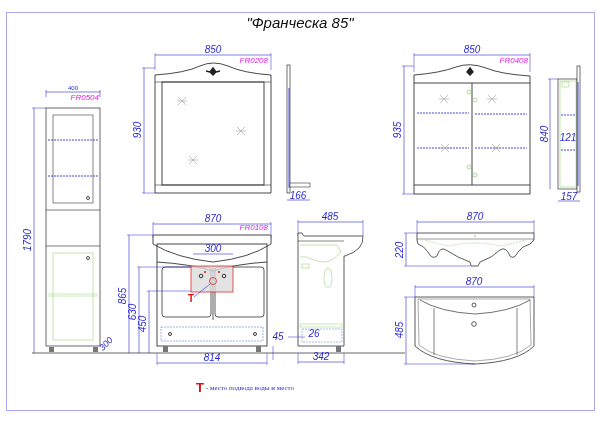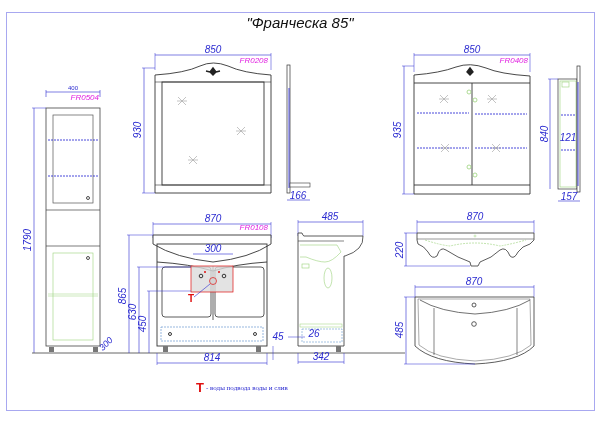--- a/index.html
+++ b/index.html
@@ -236,14 +236,14 @@
     <circle cx="474" cy="305" r="2" fill="none" stroke="#333" stroke-width="0.8"></circle>
     <circle cx="474" cy="324" r="2.3" fill="none" stroke="#333" stroke-width="0.8"></circle>
     <line x1="406" y1="297" x2="406" y2="364" stroke="#2a2ad0" stroke-width="0.6"></line>
     <line x1="404" y1="297" x2="415" y2="297" stroke="#2a2ad0" stroke-width="0.5"></line>
     <line x1="404" y1="364" x2="475" y2="364" stroke="#2a2ad0" stroke-width="0.5"></line>
     <text class="dim" transform="translate(403,330) rotate(-90)" text-anchor="middle">485</text>
   </g>
 </svg>
 
 <div class="legend">
-  <span class="t">T</span><span>- воды подвода воды и слив</span>
+  <span class="t">T</span><span>- место подвода воды и место</span>
 </div>
 
 </body></html>

